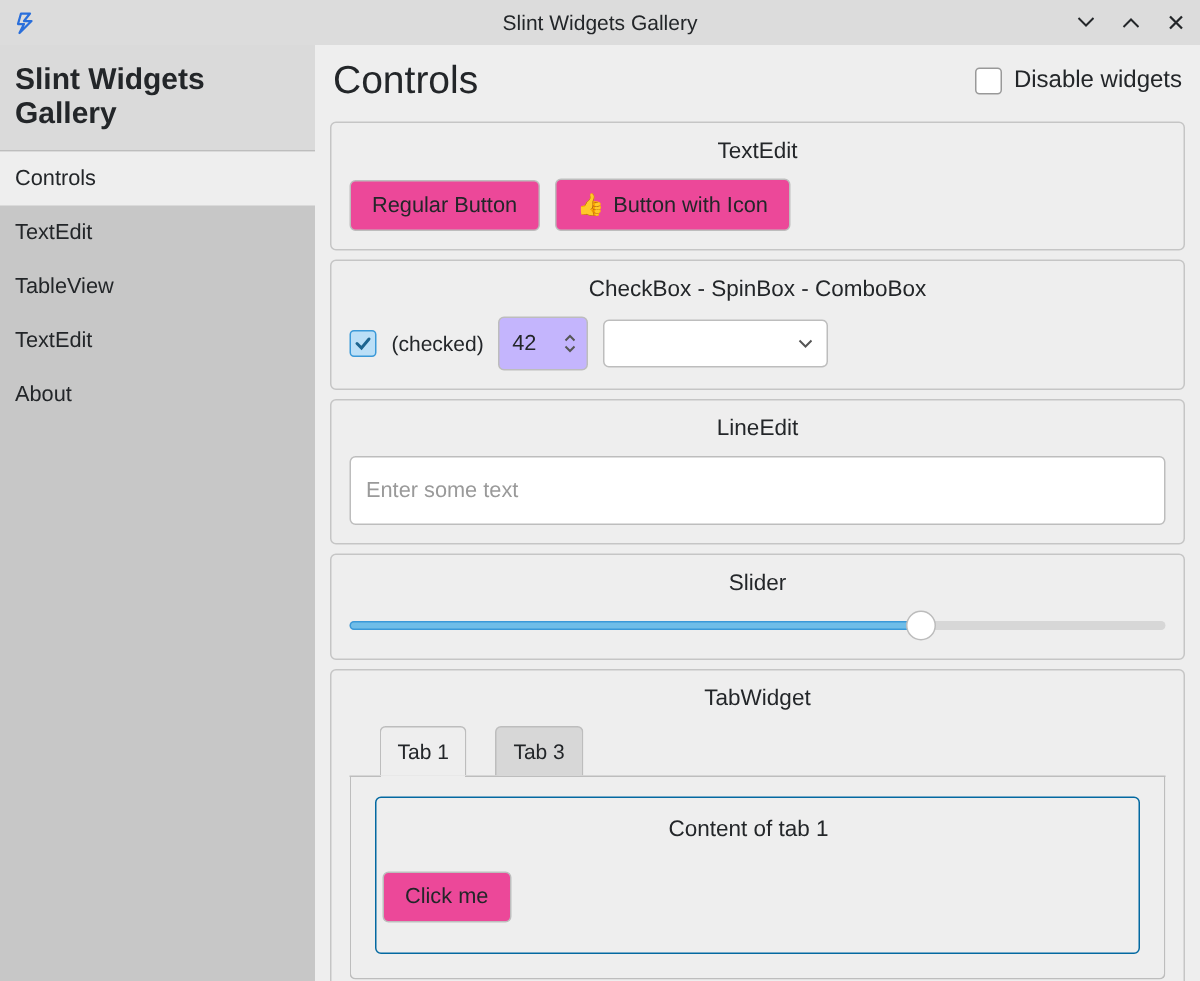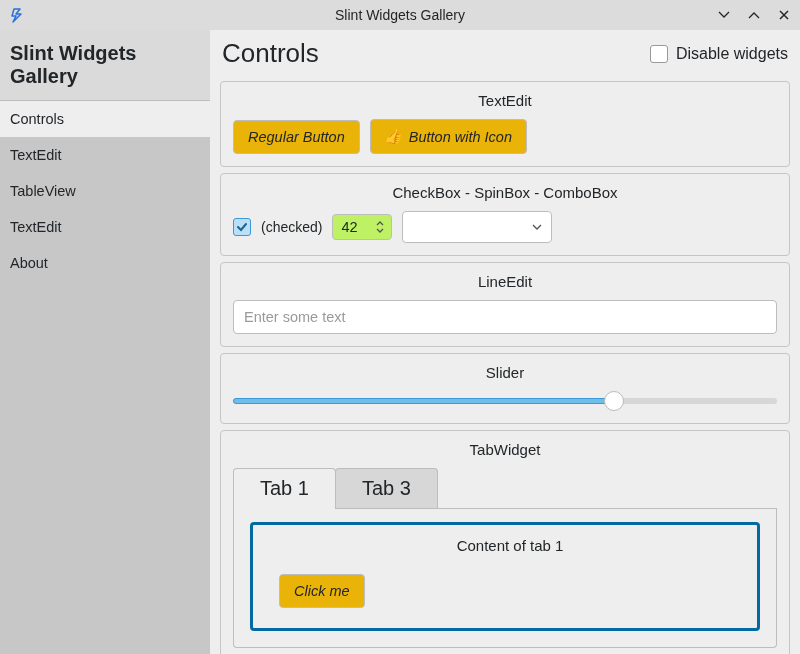--- a/index.html
+++ b/index.html
@@ -143,41 +143,40 @@
     display: flex;
     gap: 10px;
     align-items: center;
     justify-content: center;
   }
   .row.left {
     justify-content: flex-start;
   }
   .btn {
     border: 1px solid #bdbdbd;
-    background: #eab308;
+    background: #ec4899;
     border-radius: 4px;
     padding: 8px 14px;
     font-size: 14.5px;
     cursor: pointer;
     display: inline-flex;
     align-items: center;
     gap: 6px;
     color: #232629;
-    font-style: italic;
   }
   .btn.wide {
     min-width: 75px;
     justify-content: center;
   }
   .spinbox {
     display: flex;
     border: 1px solid #bdbdbd;
-    background: #bef264;
-    border-radius: 4px;
-    height: 26px;
+    background: #c4b5fd;
+    border-radius: 4px;
+    height: 36px;
     align-items: stretch;
   }
   .spinbox input {
     border: none;
     outline: none;
     width: 42px;
     padding: 0 8px;
     font-size: 14.5px;
     background: transparent;
     color:#232629;
@@ -197,21 +196,21 @@
     border: 1px solid #bdbdbd;
     background: #fff;
     border-radius: 4px;
     height: 32px;
     width: 150px;
     padding: 0 8px;
     cursor: pointer;
   }
   .lineedit {
     width: 100%;
-    height: 34px;
+    height: 46px;
     border: 1px solid #bdbdbd;
     border-radius: 4px;
     background: #fff;
     padding: 0 10px;
     font-size: 14.5px;
     color: #232629;
   }
   .lineedit::placeholder { color: #9a9a9a; }
   .slider-wrap {
     position: relative;
@@ -245,53 +244,54 @@
     border: 1px solid #bcbcbc;
     border-radius: 50%;
     transform: translateX(-50%);
     cursor: grab;
   }
   .tabbar {
     display: flex;
     border-bottom: 1px solid #bdbdbd;
   }
   .tab {
-    padding: 8px 26px;
+    padding: 8px 11px;
     border: 1px solid #bdbdbd;
     border-bottom: none;
     background: #d7d7d7;
-    font-size: 20px;
+    font-size: 14px;
     cursor: pointer;
     border-top-left-radius: 4px;
     border-top-right-radius: 4px;
     margin-right: -1px;
     position: relative;
+    margin-left: 20px;
   }
   .tab.active {
     background: #eeeeee;
     z-index: 2;
   }
   .tab.active::after{
     content:"";
     position:absolute;
     left:0; right:0; bottom:-1px;
     height:1px;
     background:#eeeeee;
   }
   .tab-content {
     border: 1px solid #bdbdbd;
     border-top: none;
     border-radius: 0 0 4px 4px;
     padding: 14px 16px 16px 16px;
     margin-top: -1px;
   }
   .tab-content-inner {
-    border: 3px solid #0369a1;
-    border-radius: 4px;
-    padding: 12px 16px 20px 26px;
+    border: 1px solid #0369a1;
+    border-radius: 4px;
+    padding: 12px 16px 20px 4px;
   }
   .tab-content-title {
     text-align: center;
     font-size: 15px;
     margin-bottom: 20px;
   }
 </style>
 </head>
 <body>
 

